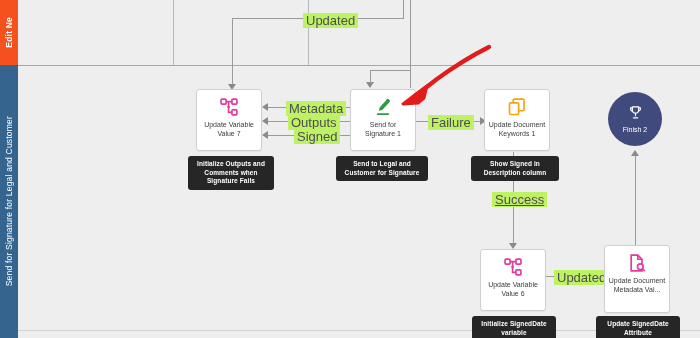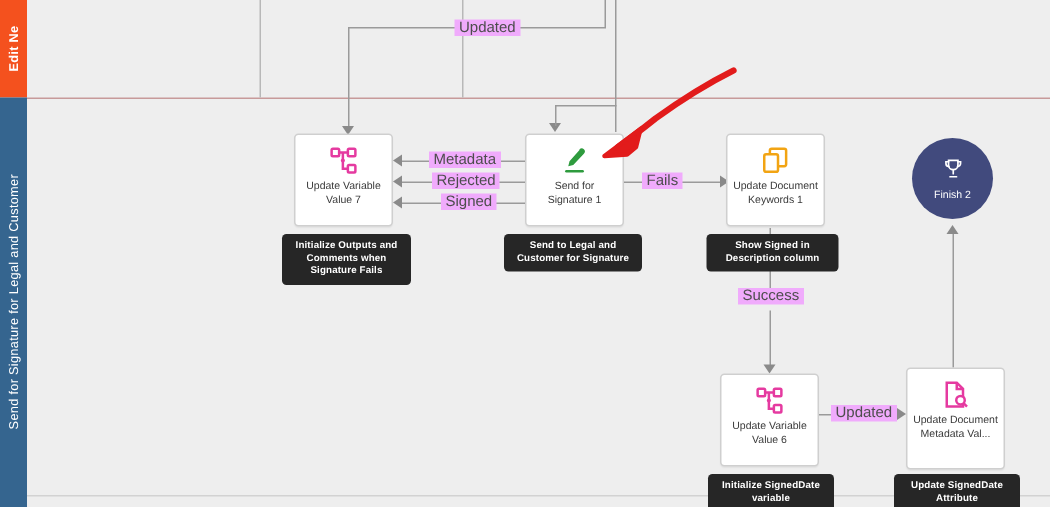--- a/index.html
+++ b/index.html
@@ -136,23 +136,23 @@
     height: 1px;
     background: #9a9a9a;
   }
   .conn-v {
     position: absolute;
     width: 1px;
     background: #9a9a9a;
   }
   .edge-label {
     position: absolute;
-    font-size: 10px;
+    font-size: 13px;
     color: #4d4d4d;
-    background: #f0abfc;
+    background: #bef264;
     padding: 0 3px;
     white-space: nowrap;
   }
   .arrow {
     position: absolute;
     width: 0; height: 0;
   }
   .arrow-left {
     border-top: 4px solid transparent;
     border-bottom: 4px solid transparent;
@@ -211,34 +211,34 @@
     <div class="arrow arrow-down" style="left:348px; top:82px;"></div>
     <div class="conn-v" style="left:352px; top:70px; height:14px;"></div>
     <div class="conn-h" style="left:352px; top:70px; width:41px;"></div>
 
     <div class="conn-h" style="left:248px; top:107px; width:84px;"></div>
     <div class="arrow arrow-left" style="left:244px; top:103px;"></div>
     <span class="edge-label" style="left:268px; top:101px;">Metadata</span>
 
     <div class="conn-h" style="left:248px; top:121px; width:84px;"></div>
     <div class="arrow arrow-left" style="left:244px; top:117px;"></div>
-    <span class="edge-label" style="left:270px; top:115px;">Rejected</span>
+    <span class="edge-label" style="left:270px; top:115px;">Outputs</span>
 
     <div class="conn-h" style="left:248px; top:135px; width:84px;"></div>
     <div class="arrow arrow-left" style="left:244px; top:131px;"></div>
     <span class="edge-label" style="left:276px; top:129px;">Signed</span>
 
     <div class="conn-h" style="left:398px; top:121px; width:68px;"></div>
     <div class="arrow arrow-right" style="left:462px; top:117px;"></div>
-    <span class="edge-label" style="left:410px; top:115px;">Fails</span>
+    <span class="edge-label" style="left:410px; top:115px;">Failure</span>
 
     <div class="conn-v" style="left:495px; top:152px; height:44px;"></div>
     <div class="conn-v" style="left:495px; top:207px; height:39px;"></div>
     <div class="arrow arrow-down" style="left:491px; top:243px;"></div>
-    <span class="edge-label" style="left:474px; top:192px;">Success</span>
+    <span class="edge-label" style="left:474px; top:192px;text-decoration:underline;">Success</span>
 
     <div class="conn-h" style="left:528px; top:276px; width:56px;"></div>
     <div class="arrow arrow-right" style="left:580px; top:272px;"></div>
     <span class="edge-label" style="left:536px; top:270px;">Updated</span>
 
     <div class="conn-v" style="left:617px; top:155px; height:90px;"></div>
     <div class="arrow arrow-up" style="left:613px; top:150px;"></div>
 
     <div class="node" style="left:178px; top:89px;">
       <span class="node-icon">

